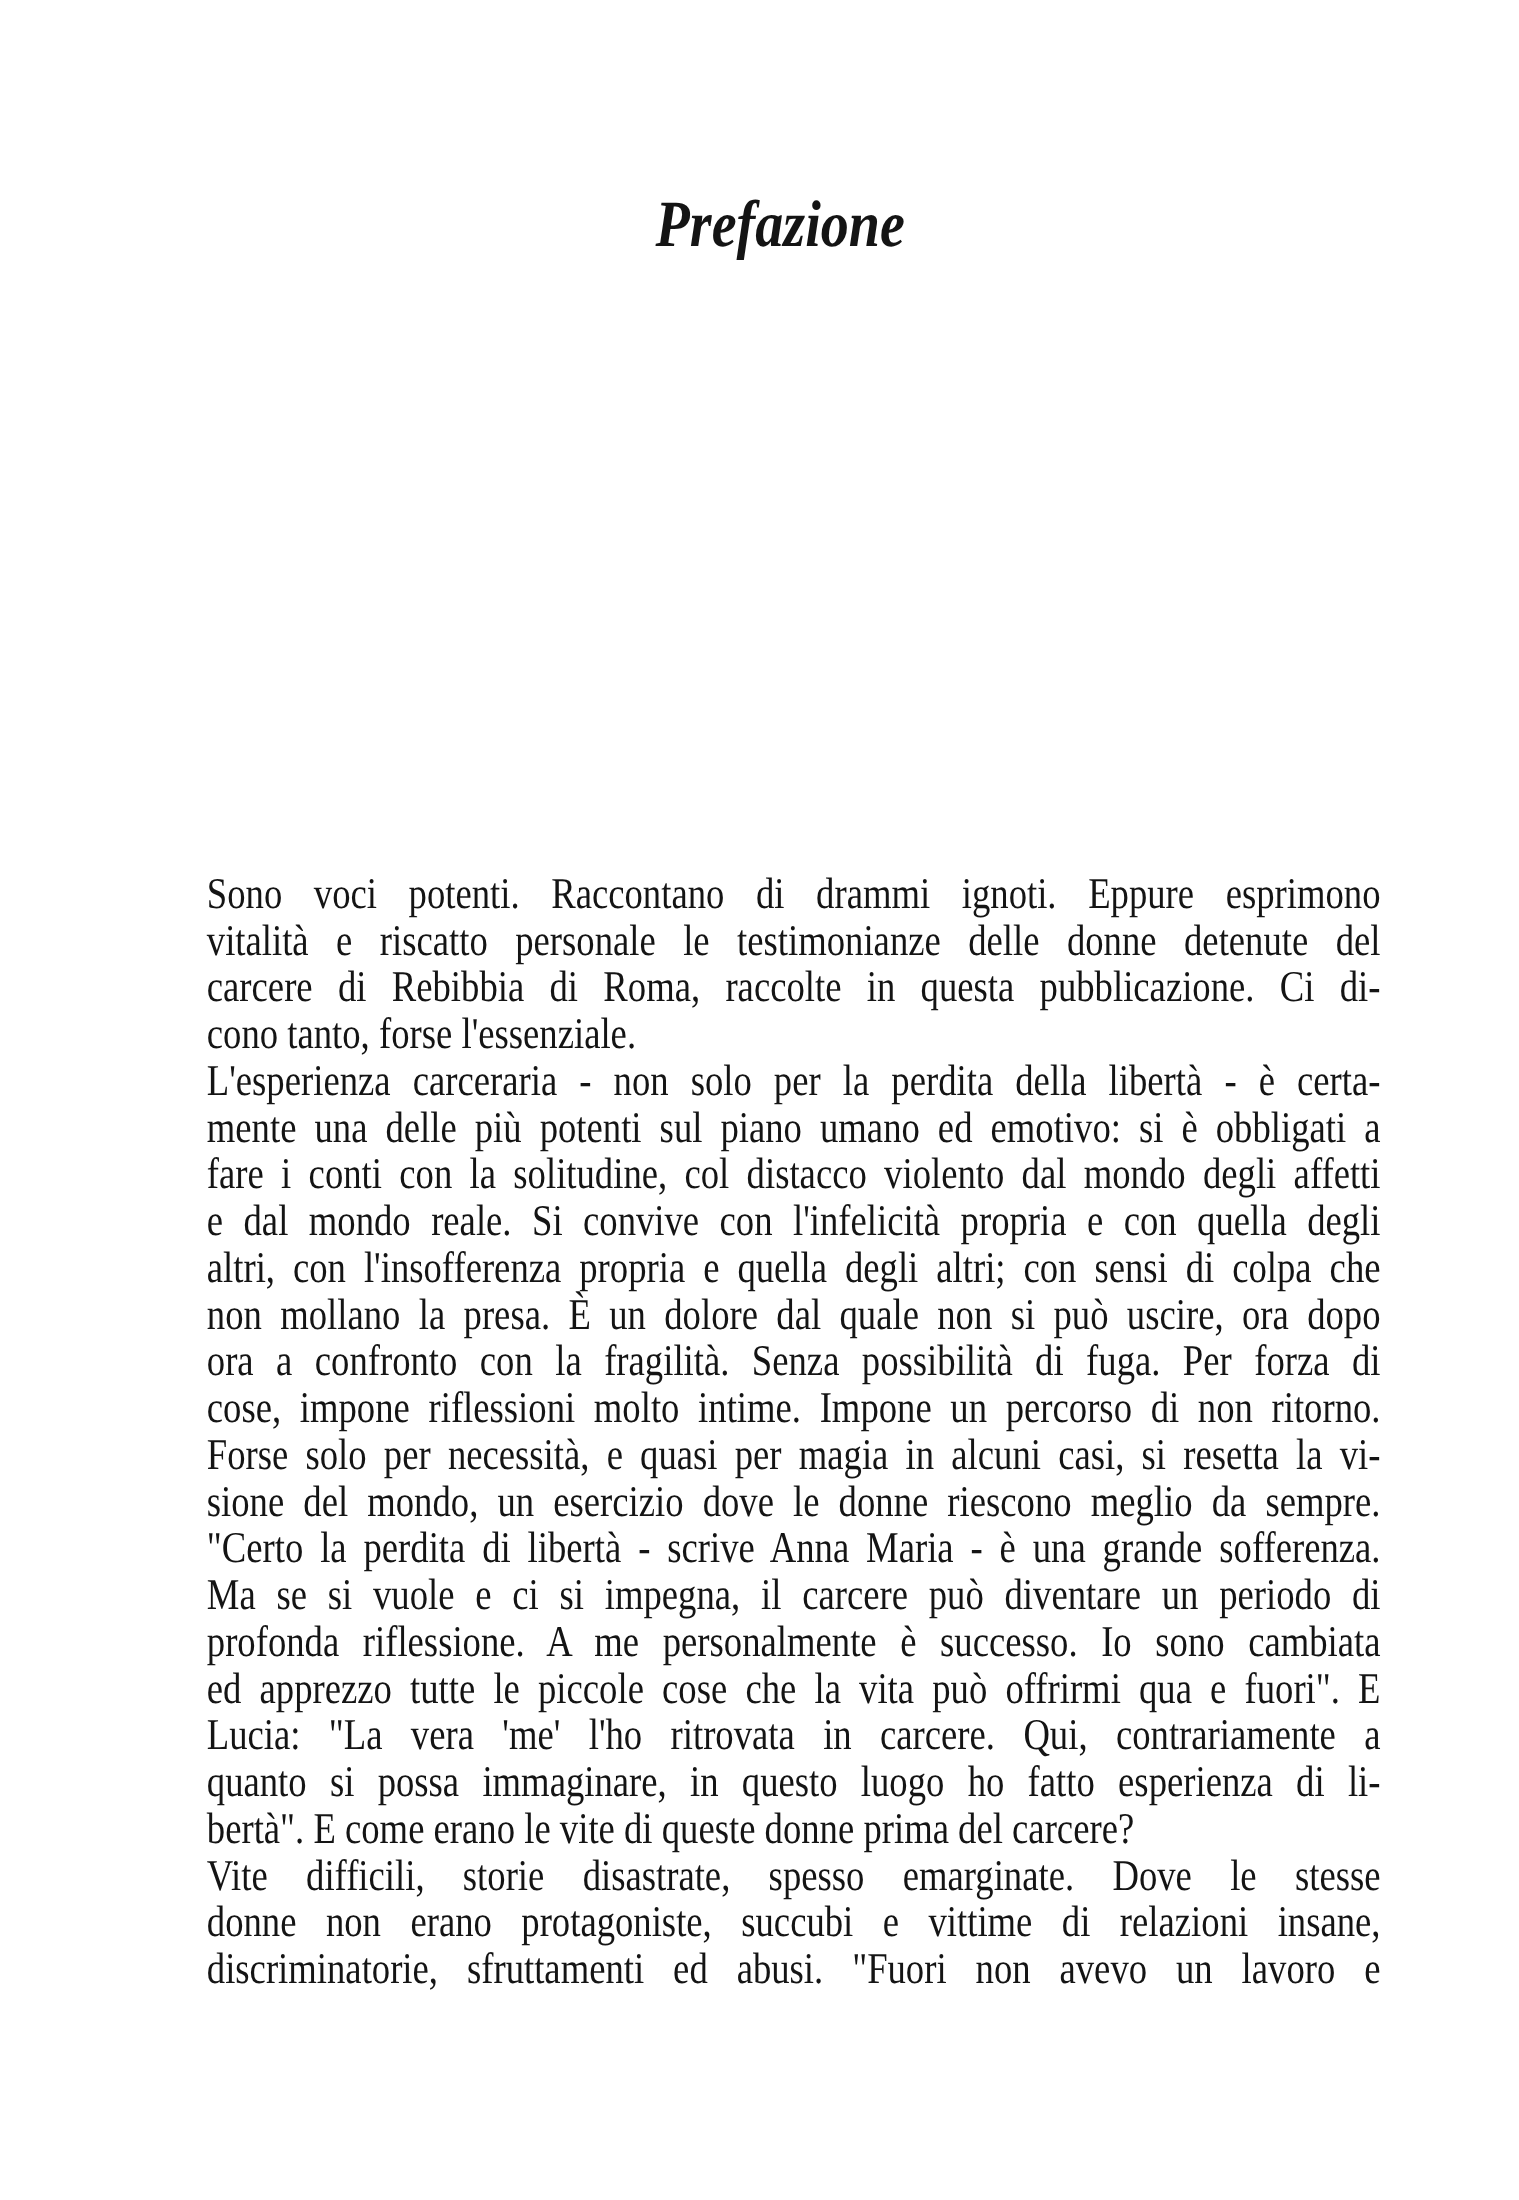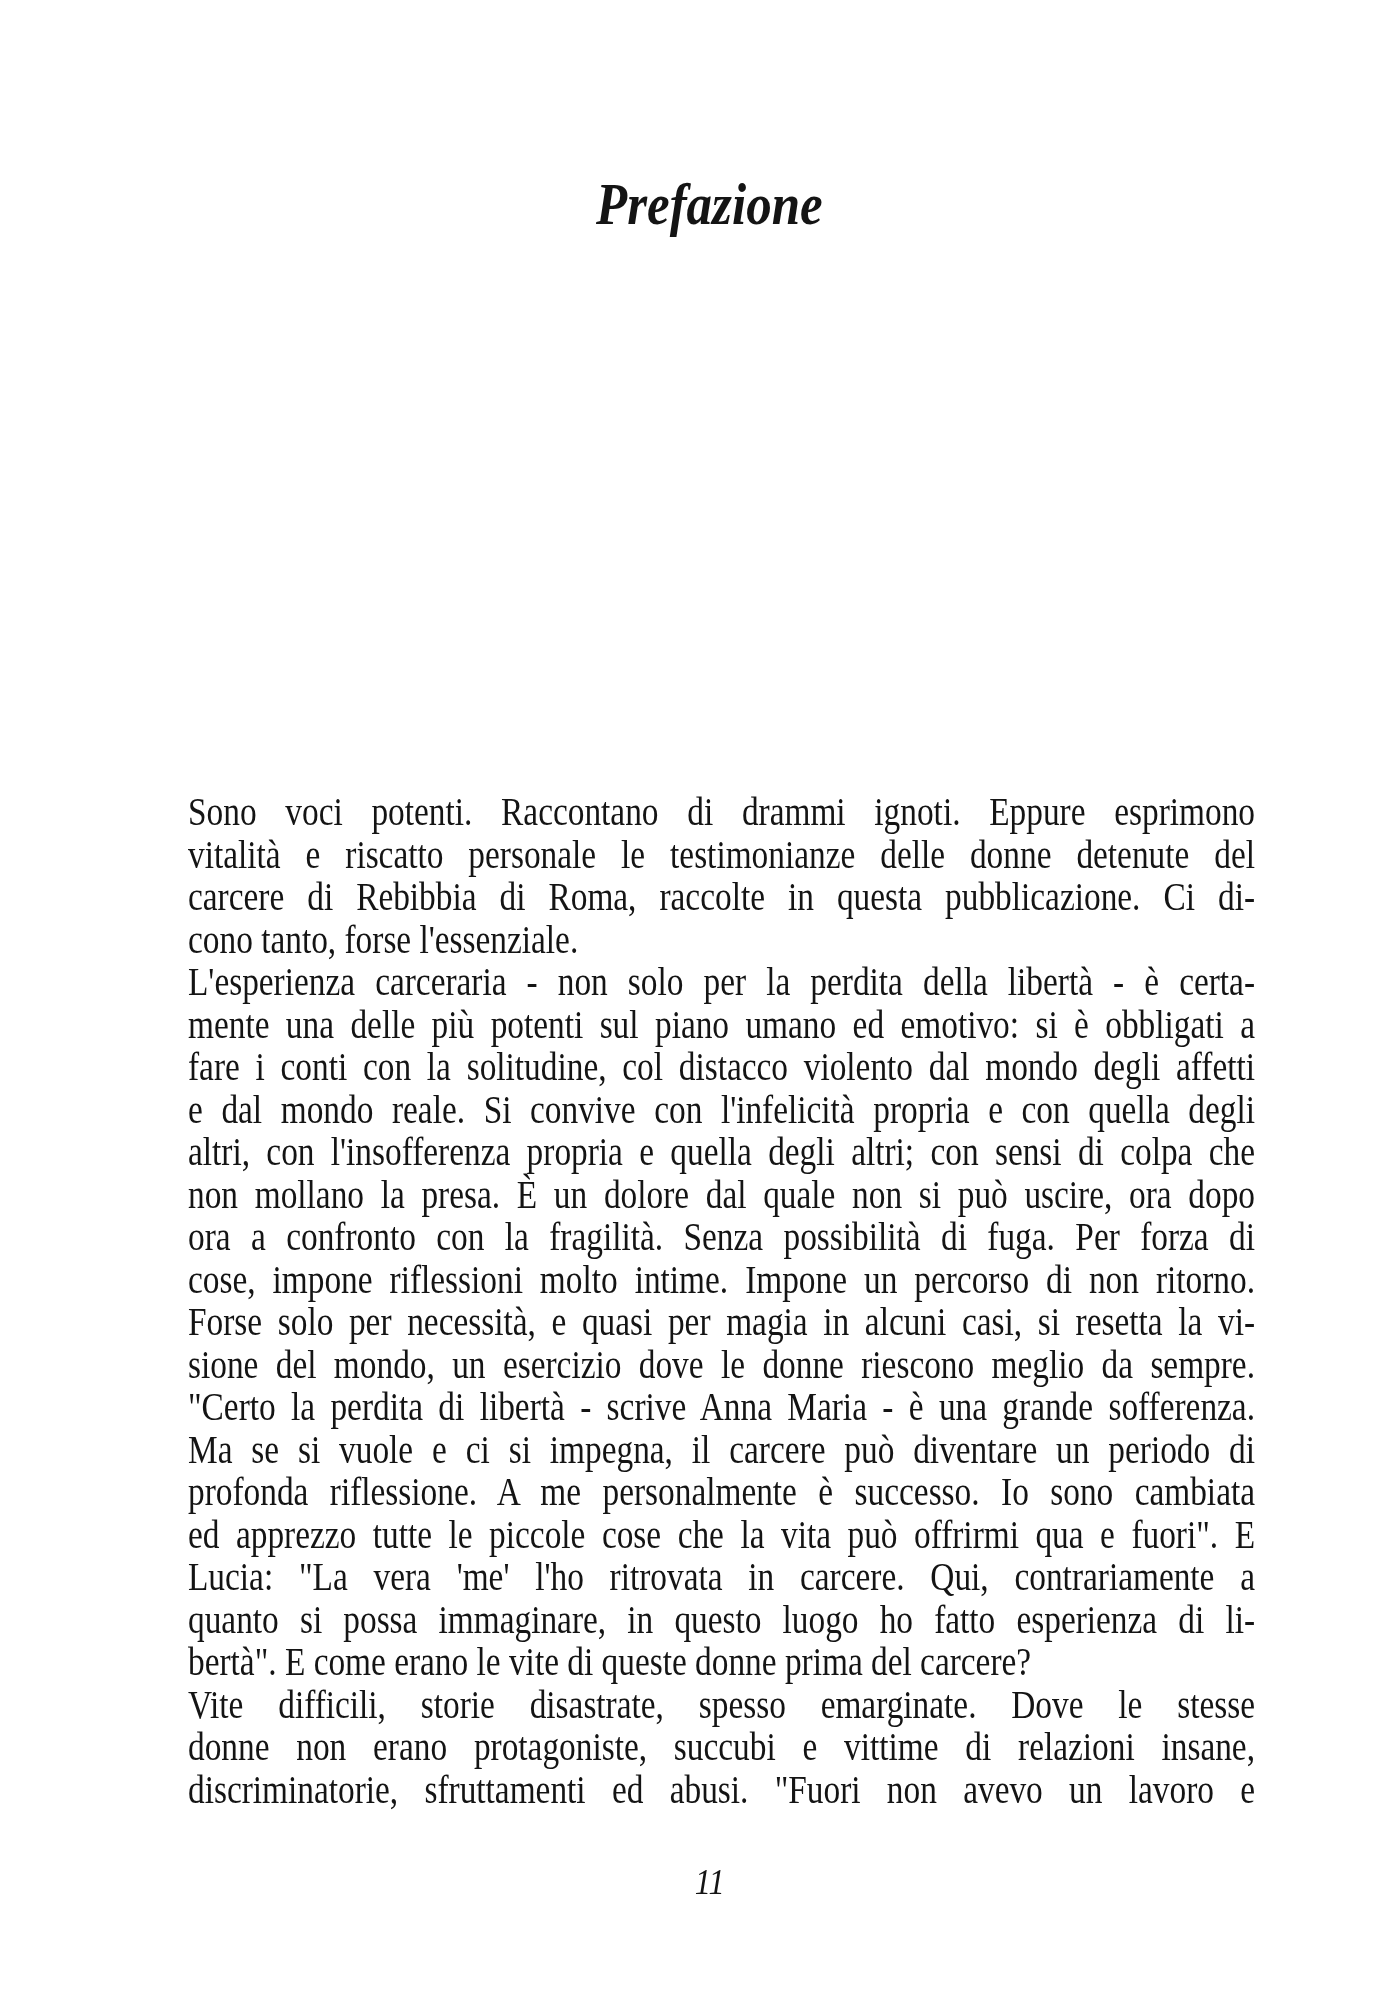--- a/index.html
+++ b/index.html
@@ -102,17 +102,14 @@
         <div class="line">ed apprezzo tutte le piccole cose che la vita può offrirmi qua e fuori". E</div>
         <div class="line">Lucia: "La vera 'me' l'ho ritrovata in carcere. Qui, contrariamente a</div>
         <div class="line">quanto si possa immaginare, in questo luogo ho fatto esperienza di li-</div>
         <div class="line flush-left">bertà". E come erano le vite di queste donne prima del carcere?</div>
         <div class="line">Vite difficili, storie disastrate, spesso emarginate. Dove le stesse</div>
         <div class="line">donne non erano protagoniste, succubi e vittime di relazioni insane,</div>
         <div class="line">discriminatorie, sfruttamenti ed abusi. "Fuori non avevo un lavoro e</div>
       </div>
   </div>
 
-  <div class="folio-row">
-    <span class="folio-text">11</span>
-  </div>
 
 </div>
 
 </body></html>

